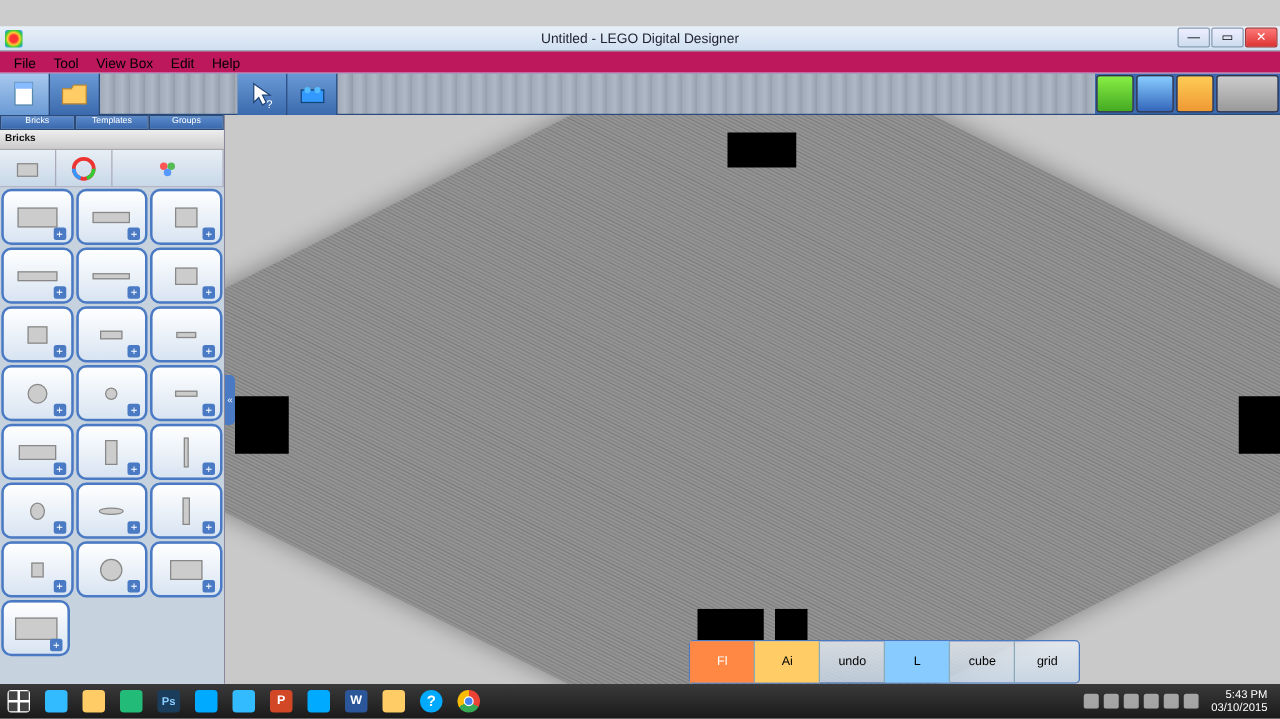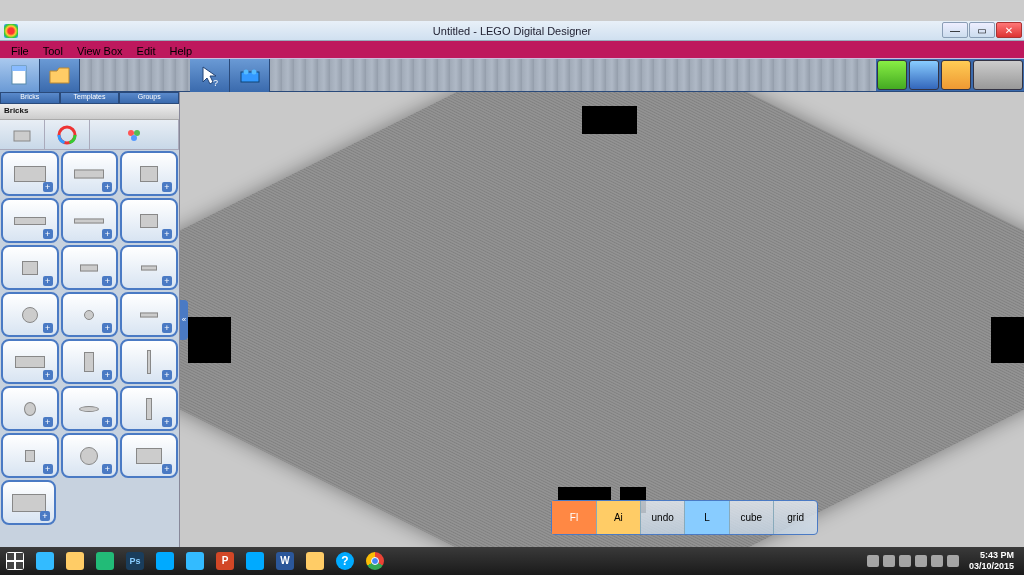--- a/index.html
+++ b/index.html
@@ -52,29 +52,29 @@
 
 .viewport { flex: 1; position: relative; background: #c9c9c9; overflow: hidden; }
 .baseplate { position: absolute; left: 50%; top: 50%; width: 850px; height: 850px; transform: translate(-50%, -50%) rotateX(60deg) rotateZ(45deg); background:
   linear-gradient(135deg, rgba(30,60,150,.9) 0%, rgba(30,60,150,0) 8%),
   repeating-linear-gradient(0deg, #888 0, #999 2px, #777 4px),
   repeating-linear-gradient(90deg, rgba(0,0,0,.15) 0, transparent 3px, transparent 12px);
   box-shadow: 0 0 30px rgba(0,0,0,.4);
 }
 .overlay-blk { position: absolute; background: #000; }
 .vp-collapse { position: absolute; left: 0; top: 50%; width: 8px; height: 40px; background: #4a7ac4; border-radius: 0 4px 4px 0; color:#fff; font-size:8px; display:flex; align-items:center; justify-content:center; cursor:pointer; transform:translateY(-50%);}
-.axis-widget { position: absolute; left: 44%; bottom: 12px; height: 35px; width: 267px; background: linear-gradient(#e8eef5cc, #c8d8e8cc); border: 1px solid #4a7ac4; border-radius: 4px; display: flex; justify-content: space-between; }
+.axis-widget { position: absolute; left: 44%; bottom: 0; height: 35px; width: 313px; background: linear-gradient(#e8eef5cc, #c8d8e8cc); border: 1px solid #4a7ac4; border-radius: 4px; display: flex; justify-content: space-between; }
 .axis-btn { flex: 1; border-right: 1px solid #8ab; display:flex; align-items:center; justify-content:center; cursor:pointer; font-size:10px;}
 .axis-btn:last-child { border-right: none; }
 
 
 .taskbar { height: 28px; background: linear-gradient(#3a3a3a, #1a1a1a); display: flex; align-items: center; color: #fff; font-size: 10px; }
 .tb-item { width: 30px; height: 28px; display: flex; align-items: center; justify-content: center; cursor: pointer; }
 .tb-tray { margin-left: auto; display: flex; align-items: center; padding-right: 4px; gap: 4px; }
-.tb-clock { text-align: right; line-height: 11px; font-size: 9px; padding: 0 6px; font-weight: bold; }
+.tb-clock { text-align: right; line-height: 11px; font-size: 9px; padding: 0 6px; }
 .tray-icon { width: 12px; height: 12px; opacity: .85; }
 
 
 .bs { background: #ccc; border: 1px solid #888; }
 </style>
 </head>
 <body>
 
 <div class="titlebar">
   <div class="appicon"></div>

